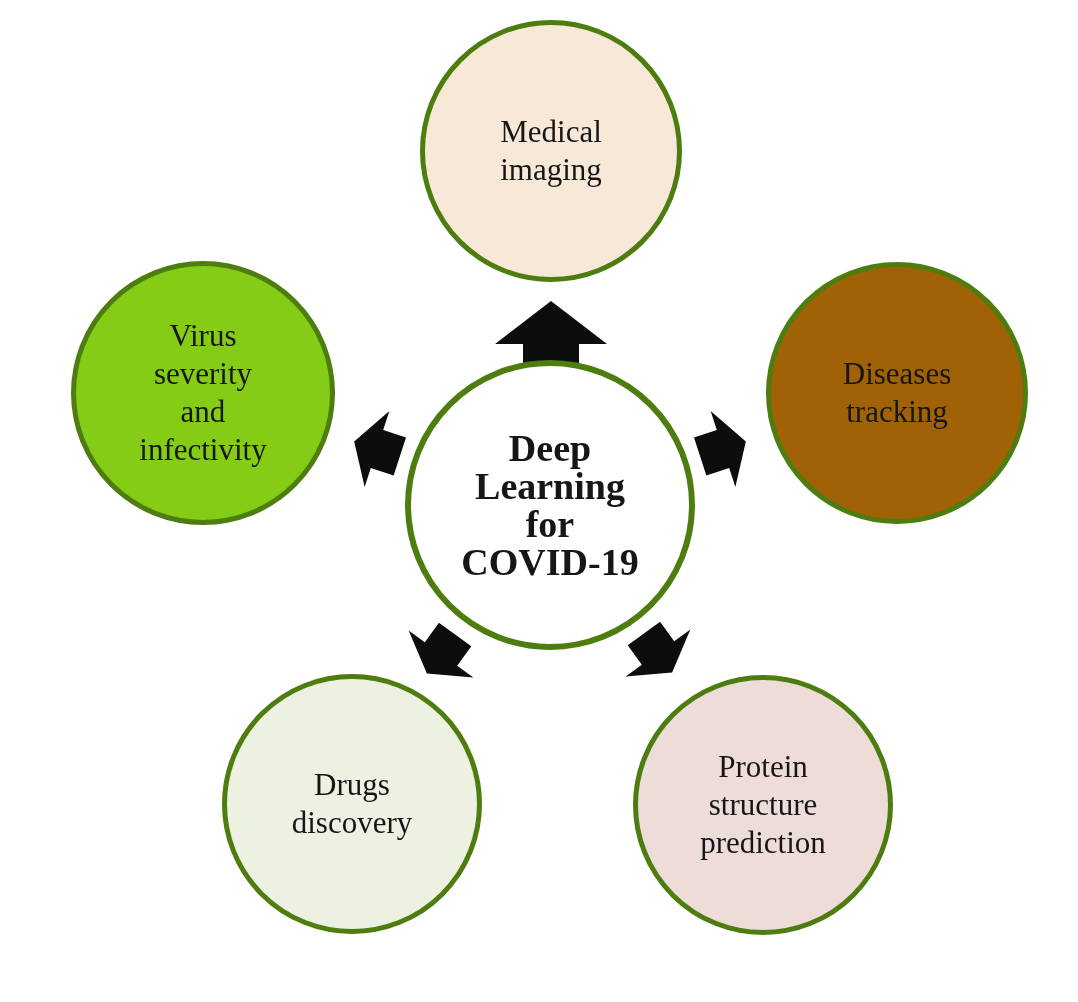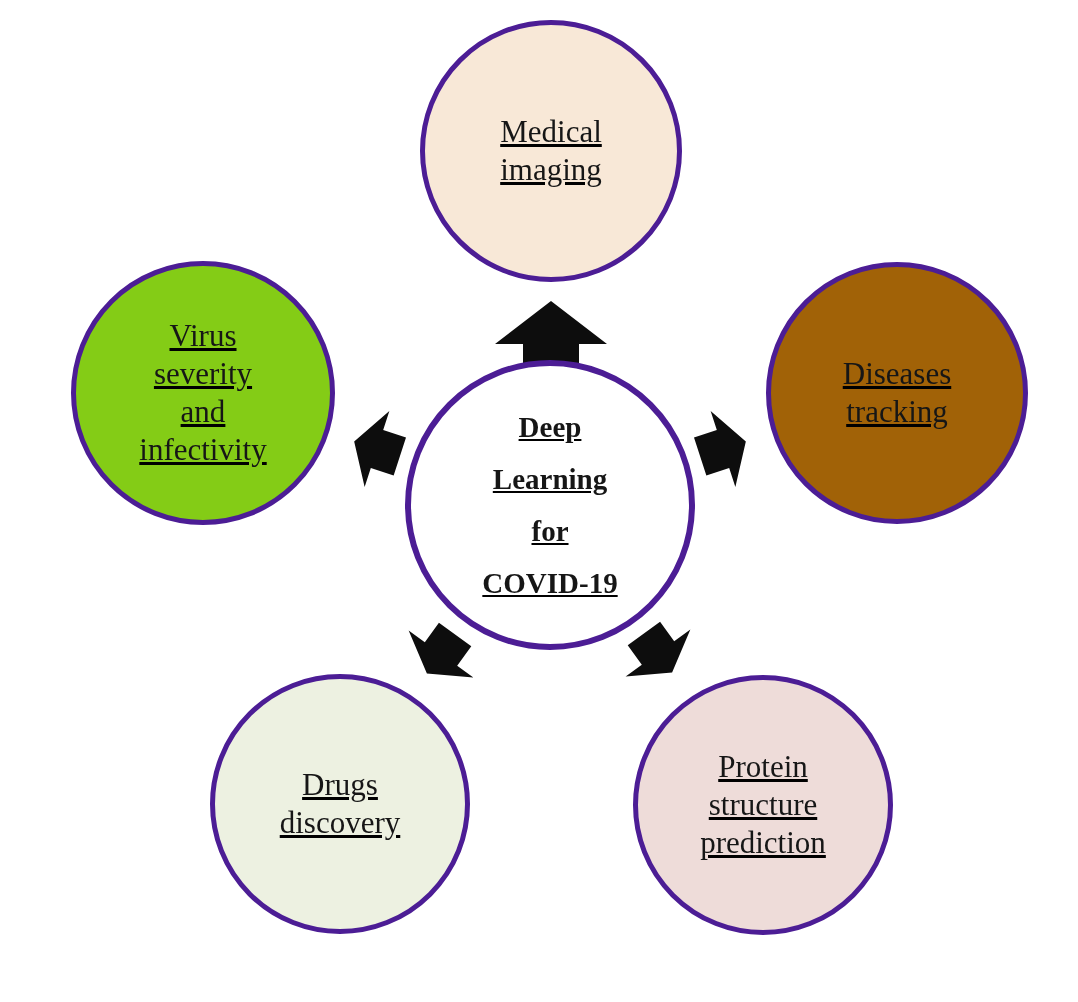--- a/index.html
+++ b/index.html
@@ -11,52 +11,51 @@
     position: relative;
     width: 1078px;
     height: 1002px;
     background: #ffffff;
     font-family: "Liberation Serif", "DejaVu Serif", serif;
     overflow: hidden;
   }
   .node {
     position: absolute;
     border-radius: 50%;
-    border: 5px solid #4c1d95;
+    border: 5px solid #4d7c0f;
     box-sizing: border-box;
     display: flex;
     align-items: center;
     justify-content: center;
     text-align: center;
-    text-decoration: underline;
   }
   .node-label {
     white-space: pre-line;
     font-size: 31px;
     line-height: 38px;
     color: #161616;
   }
   .node-center {
     left: 405px;
     top: 360px;
     width: 290px;
     height: 290px;
     border-width: 6px;
     background: #ffffff;
     z-index: 2;
   }
   .node-center .node-label {
     font-weight: bold;
-    font-size: 29px;
-    line-height: 52px;
+    font-size: 38px;
+    line-height: 38px;
   }
   .node-medical   { left: 420px; top: 20px;  width: 262px; height: 262px; }
   .node-virus     { left: 71px;  top: 261px; width: 264px; height: 264px; }
   .node-diseases  { left: 766px; top: 262px; width: 262px; height: 262px; }
-  .node-drugs     { left: 210px; top: 674px; width: 260px; height: 260px; }
+  .node-drugs     { left: 222px; top: 674px; width: 260px; height: 260px; }
   .node-protein   { left: 633px; top: 675px; width: 260px; height: 260px; justify-content: center; }
   .arrow {
     position: absolute;
     overflow: visible;
     z-index: 1;
   }
   .arrow-top          { left: 495px; top: 301px; }
   .arrow-left         { left: 337px; top: 425px; transform: rotate(-72deg); }
   .arrow-right        { left: 683px; top: 425px; transform: rotate(72deg); }
   .arrow-bottom-left  { left: 401px; top: 630px; transform: rotate(-144deg); }

